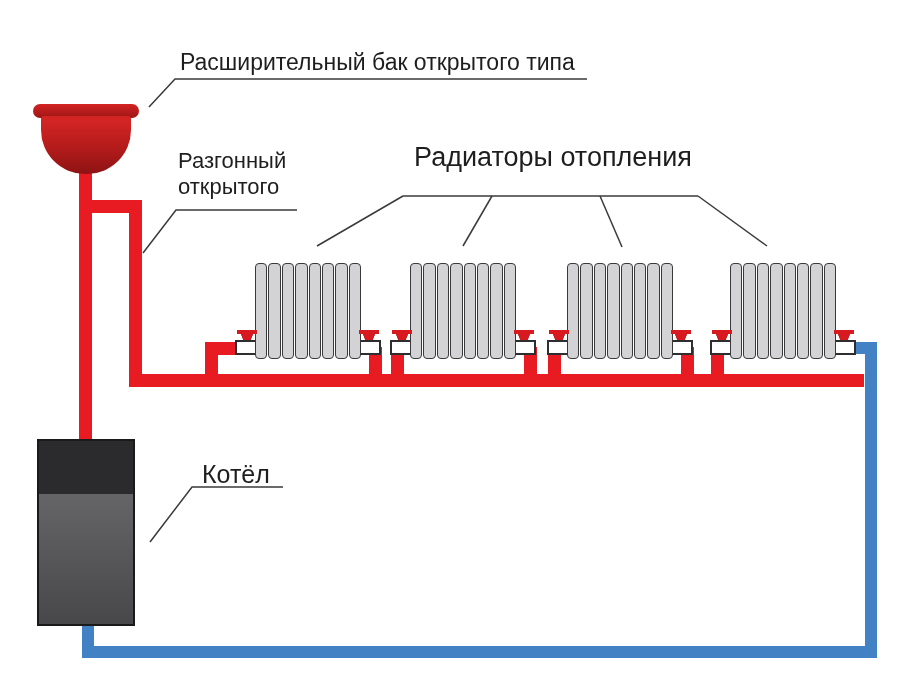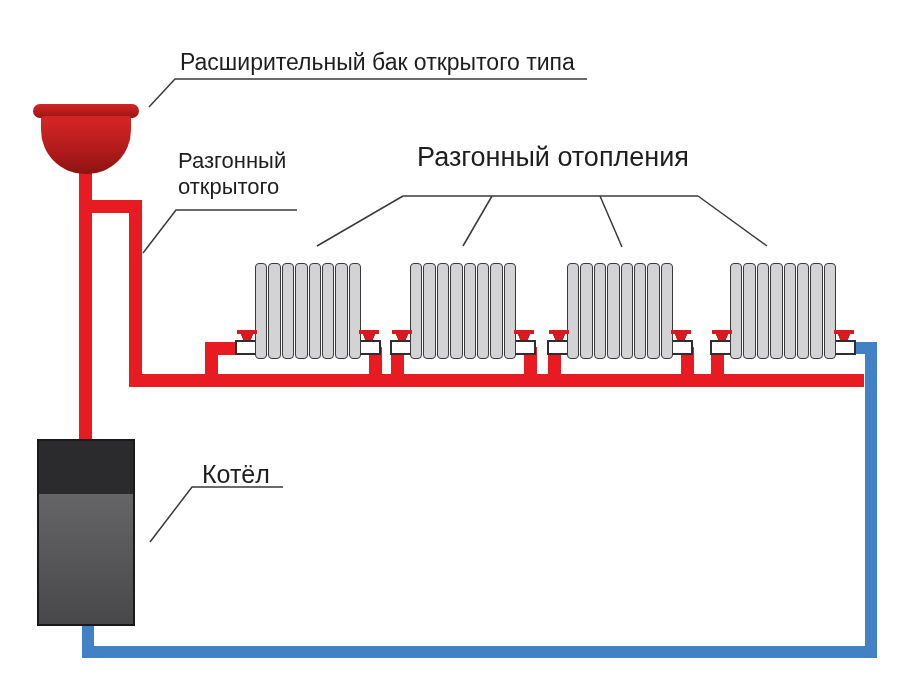--- a/index.html
+++ b/index.html
@@ -157,15 +157,15 @@
     <line x1="403" y1="196" x2="698" y2="196"></line>
     <line x1="403" y1="196" x2="317" y2="246"></line>
     <line x1="492" y1="196" x2="463" y2="246"></line>
     <line x1="600" y1="196" x2="622" y2="247"></line>
     <line x1="698" y1="196" x2="767" y2="246"></line>
     <polyline points="283,487 192,487 150,542"></polyline>
   </svg>
 
   <div class="label" style="left:180px;top:49px;font-size:23px;">Расширительный бак открытого типа</div>
   <div class="label" style="left:178px;top:148px;font-size:22px;line-height:26px;width:140px;">Разгонный открытого</div>
-  <div class="label" style="left:398px;top:142px;font-size:27px;width:310px;text-align:center;">Разгонный отопления</div>
+  <div class="label" style="left:398px;top:142px;font-size:27px;width:310px;text-align:center;">Радиаторы отопления</div>
   <div class="label" style="left:202px;top:460px;font-size:25px;">Котёл</div>
 </div>
 
 </body></html>

